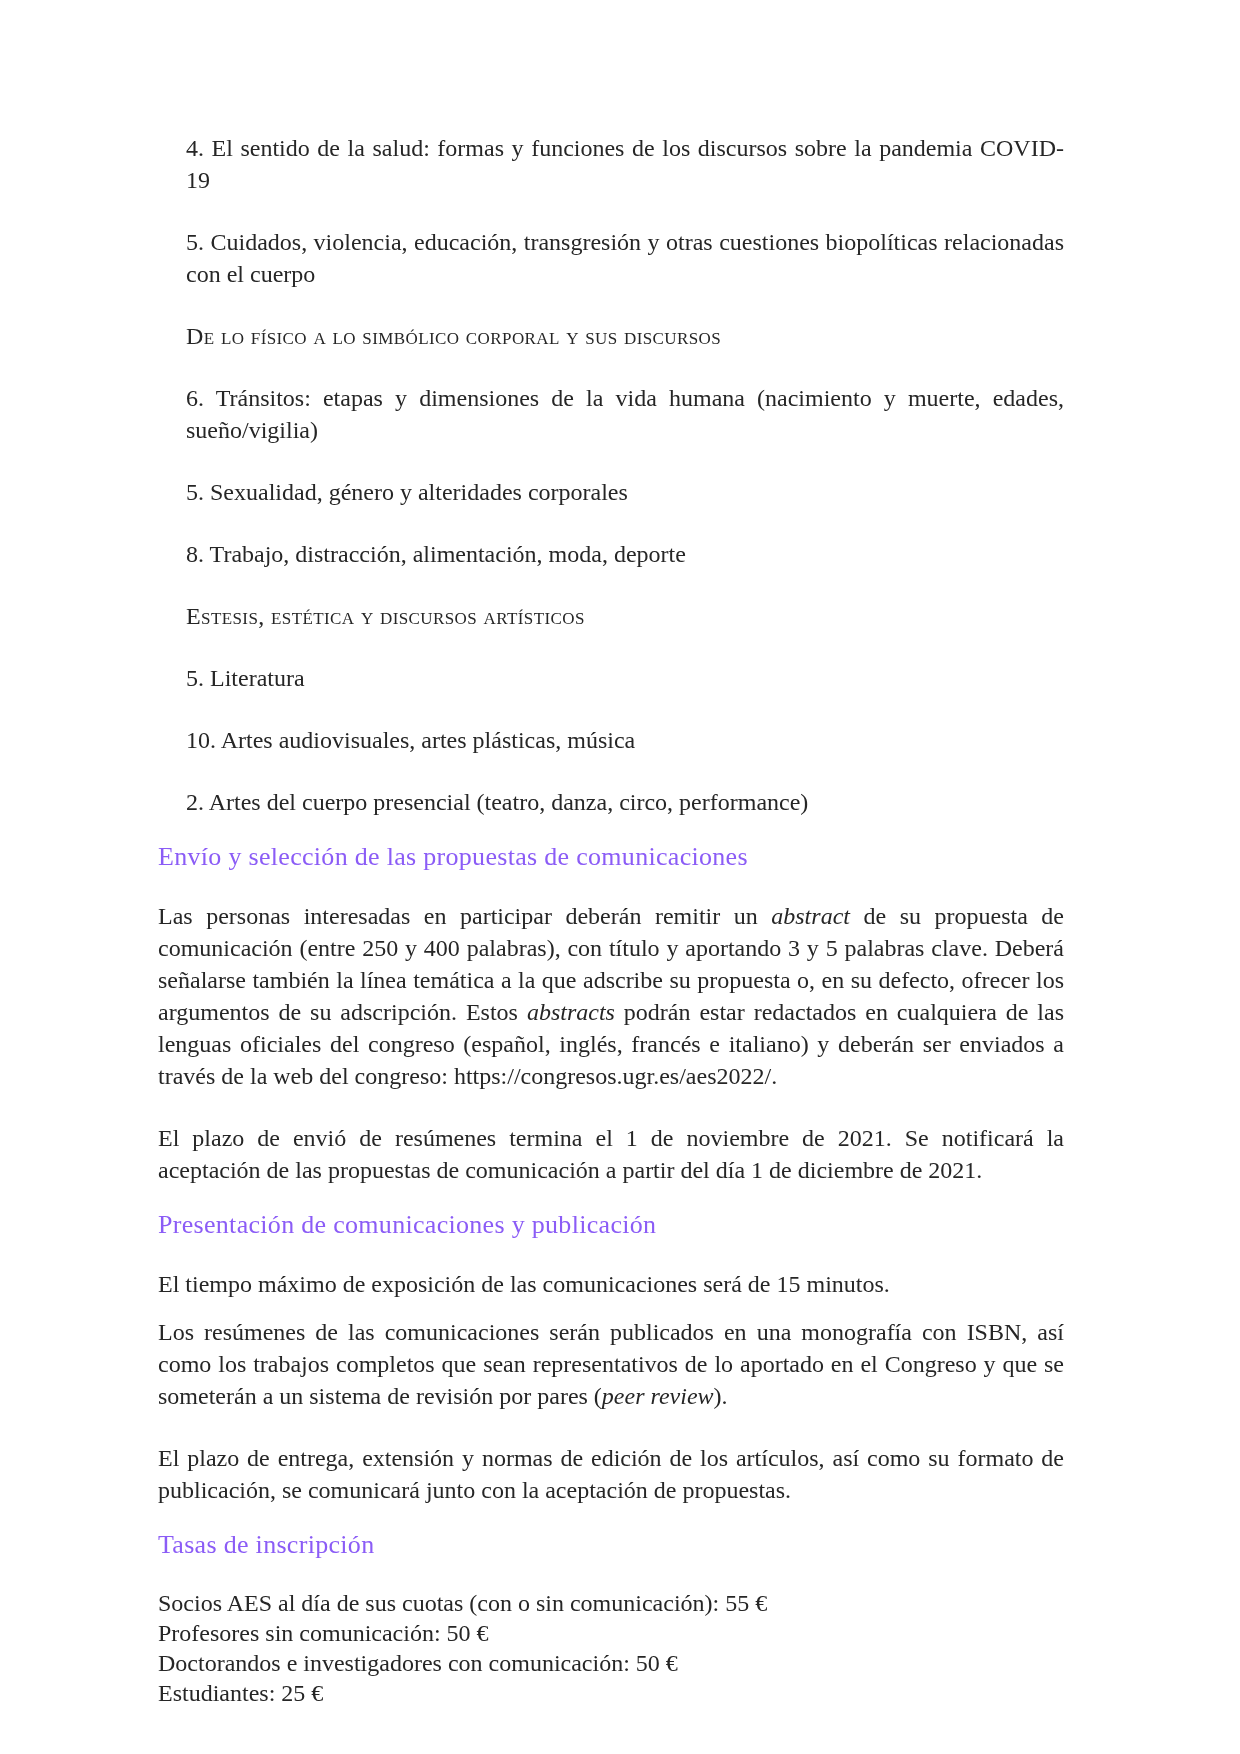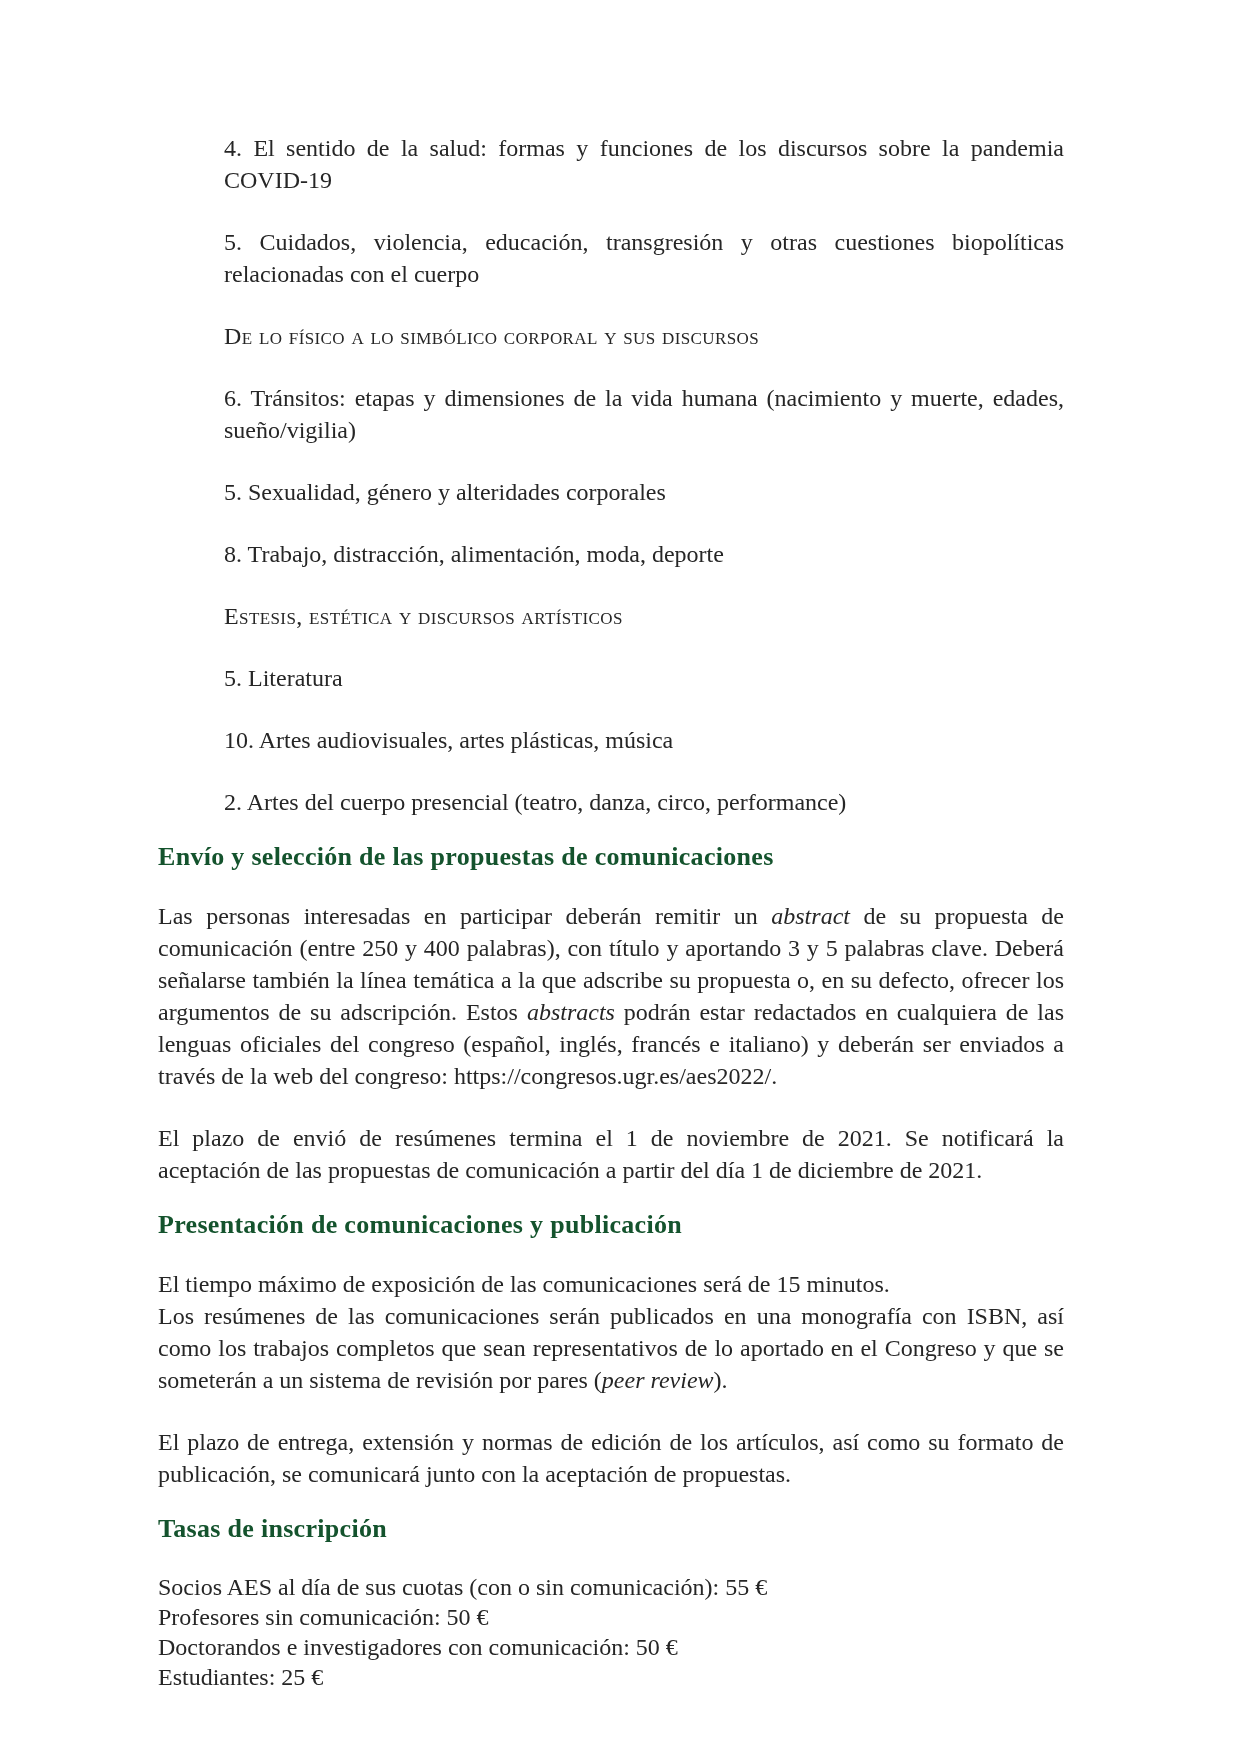--- a/index.html
+++ b/index.html
@@ -12,32 +12,32 @@
     box-sizing: border-box;
     width: 1240px;
     height: 1754px;
     background: #ffffff;
     padding: 132px 176px 0 158px;
     font-family: "Liberation Serif", "DejaVu Serif", serif;
     font-size: 24px;
     line-height: 32px;
     color: #262626;
   }
-  .indent { margin-left: 66px; }
+  .indent { margin-left: 28px; }
   .list-item {
     text-align: justify;
   }
   .group-heading {
     font-variant: small-caps;
     letter-spacing: 0.4px;
     margin-top: 28px;
   }
   .section-heading {
-    color: #14532d;
-    font-weight: bold;
+    color: #8b5cf6;
+    font-weight: normal;
     font-size: 26px;
     line-height: 34px;
     letter-spacing: 0.3px;
     margin-top: 22px;
     margin-bottom: 26px;
   }
   .para {
     text-align: justify;
     margin: 0;
   }
@@ -75,21 +75,21 @@
   <p class="para">
     <span>Las personas interesadas en participar deberán remitir un </span><em>abstract</em><span> de su propuesta de comunicación (entre 250 y 400 palabras), con título y aportando 3 y 5 palabras clave. Deberá señalarse también la línea temática a la que adscribe su propuesta o, en su defecto, ofrecer los argumentos de su adscripción. Estos </span><em>abstracts</em><span> podrán estar redactados en cualquiera de las lenguas oficiales del congreso (español, inglés, francés e italiano) y deberán ser enviados a través de la web del congreso: https://congresos.ugr.es/aes2022/.</span>
   </p>
 
   <p class="para para-gap">El plazo de envió de resúmenes termina el 1 de noviembre de 2021. Se notificará la aceptación de las propuestas de comunicación a partir del día 1 de diciembre de 2021.</p>
 
   <h2 class="section-heading">Presentación de comunicaciones y publicación</h2>
 
   <p class="para tight">El tiempo máximo de exposición de las comunicaciones será de 15 minutos.</p>
 
-  <p class="para tight" style="margin-top:0">
+  <p class="para tight" style="margin-top:16px">
     <span>Los resúmenes de las comunicaciones serán publicados en una monografía con ISBN, así como los trabajos completos que sean representativos de lo aportado en el Congreso y que se someterán a un sistema de revisión por pares (</span><em>peer review</em><span>).</span>
   </p>
 
   <p class="para para-gap">El plazo de entrega, extensión y normas de edición de los artículos, así como su formato de publicación, se comunicará junto con la aceptación de propuestas.</p>
 
   <h2 class="section-heading">Tasas de inscripción</h2>
 
   <div class="fees-block">
     <div class="fee-line">Socios AES al día de sus cuotas (con o sin comunicación): 55 €</div>
     <div class="fee-line">Profesores sin comunicación: 50 €</div>

